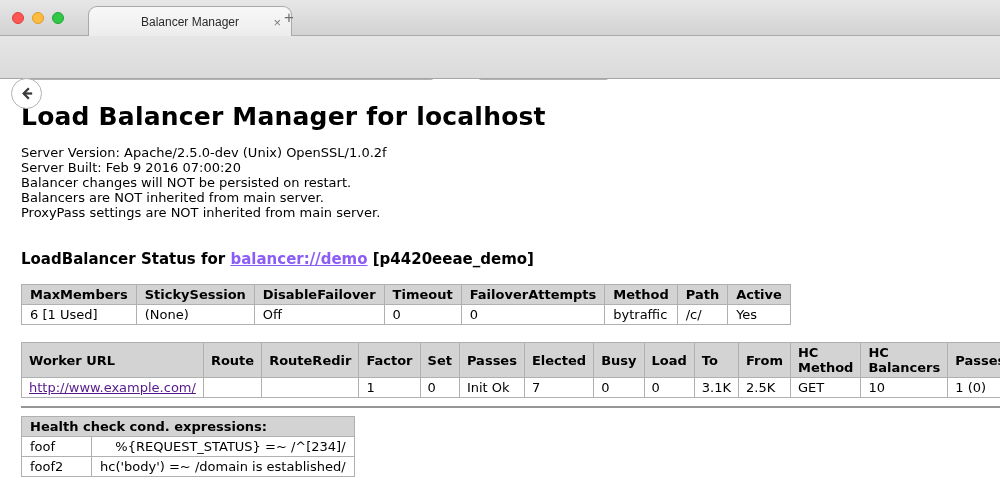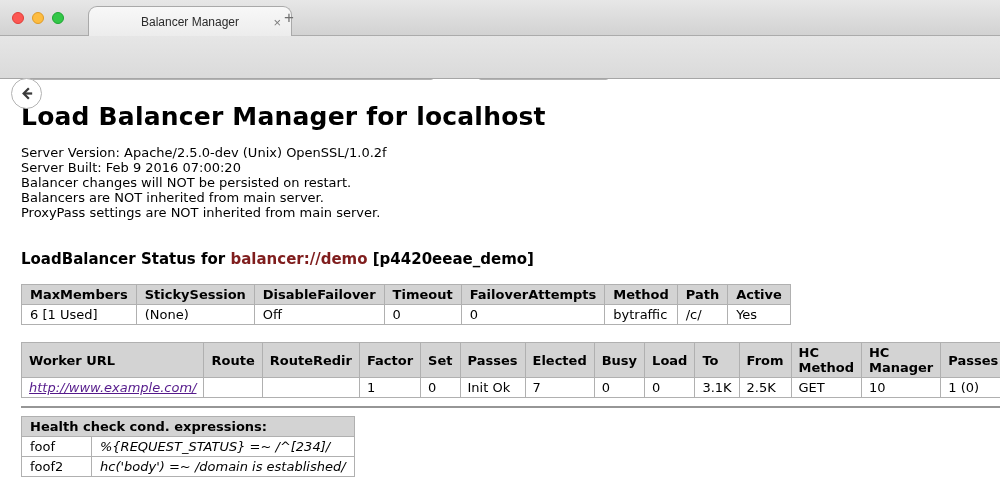--- a/index.html
+++ b/index.html
@@ -47,27 +47,27 @@
   .vsep { width:1px; height:22px; background:#bdbdbd; }
   .caret { font-size:9px; color:#6b6b6b; }
   .hamburger div { width:17px; height:2.5px; background:#474747; margin:2.5px 0; border-radius:1px; }
 
   
   .content { position:absolute; left:0; top:80px; width:1000px; height:411px; background:#fff;
              font-family:"DejaVu Sans", sans-serif; color:#000; padding-left:21px; }
   h1 { font-size:25px; font-weight:bold; margin-top:22px; letter-spacing:0.2px; }
   .info { margin-top:14px; font-size:13px; line-height:15px; }
   .h3 { margin-top:30px; font-size:15px; font-weight:bold; }
-  .h3 a { color:#7f1d1d; }
+  .h3 a { color:#8b5cf6; text-decoration:underline; }
 
   table { border-collapse:collapse; font-size:13px; }
   th, td { border:1px solid #b0b0b0; padding:2px 8px; height:20px; text-align:left; }
   th { background:#d3d3d3; font-weight:bold; }
   td { background:#fff; }
-  td.cell-left { text-align:left;font-style:italic; }
+  td.cell-left { text-align:right; }
   td a { color:#551a8b; text-decoration:underline; }
 
   .t1 { margin-top:16px; }
   .t2 { margin-top:17px; }
   .t2 th, .t2 td { padding:2px 7px; }
   .t3 { margin-top:8px; }
   .t3 td:first-child { min-width:70px;margin-top:12px; }
 
   hr.divider { border:none; height:2px; background:#969696; margin:8px 3px 0 0; width:986px; }
 </style>
@@ -255,21 +255,21 @@
       <th>RouteRedir</th>
       <th>Factor</th>
       <th>Set</th>
       <th>Passes</th>
       <th>Elected</th>
       <th>Busy</th>
       <th>Load</th>
       <th>To</th>
       <th>From</th>
       <th>HC Method</th>
-      <th>HC Manager</th>
+      <th>HC Balancers</th>
       <th>Passes</th>
       <th>Fails</th>
 
     </tr>
     <tr>
       <td class="cell-left"><a>http://www.example.com/</a></td>
       <td></td>
       <td></td>
       <td>1</td>
       <td>0</td>

